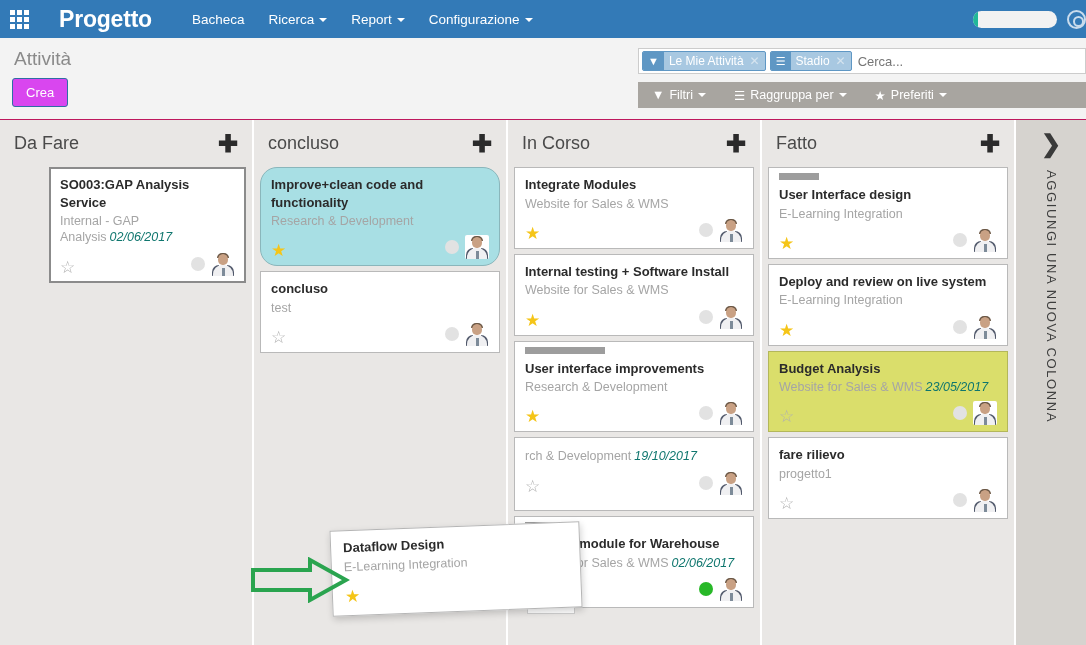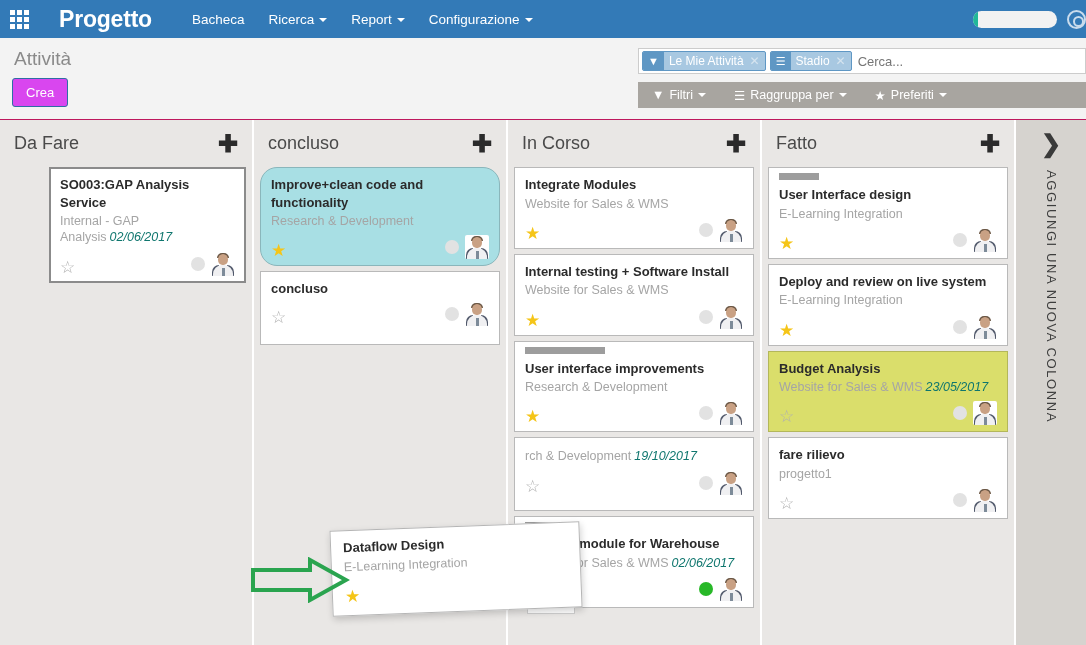--- a/index.html
+++ b/index.html
@@ -545,20 +545,21 @@
                   <span class="body"></span>
                   <span class="tie"></span>
                   <span class="hair"></span>
                   <span class="head"></span>
                 </div>
               </div>
             </div>
           </div>
           <div class="card">
             <div class="card-title">concluso</div>
+            <div class="card-sub"><span>test</span></div>
             <div class="card-foot">
               <span class="star">☆</span>
               <div class="foot-right">
                 <span class="dot"></span>
                 <div class="avatar">
                   <span class="suit-l"></span>
                   <span class="suit-r"></span>
                   <span class="body"></span>
                   <span class="tie"></span>
                   <span class="hair"></span>

